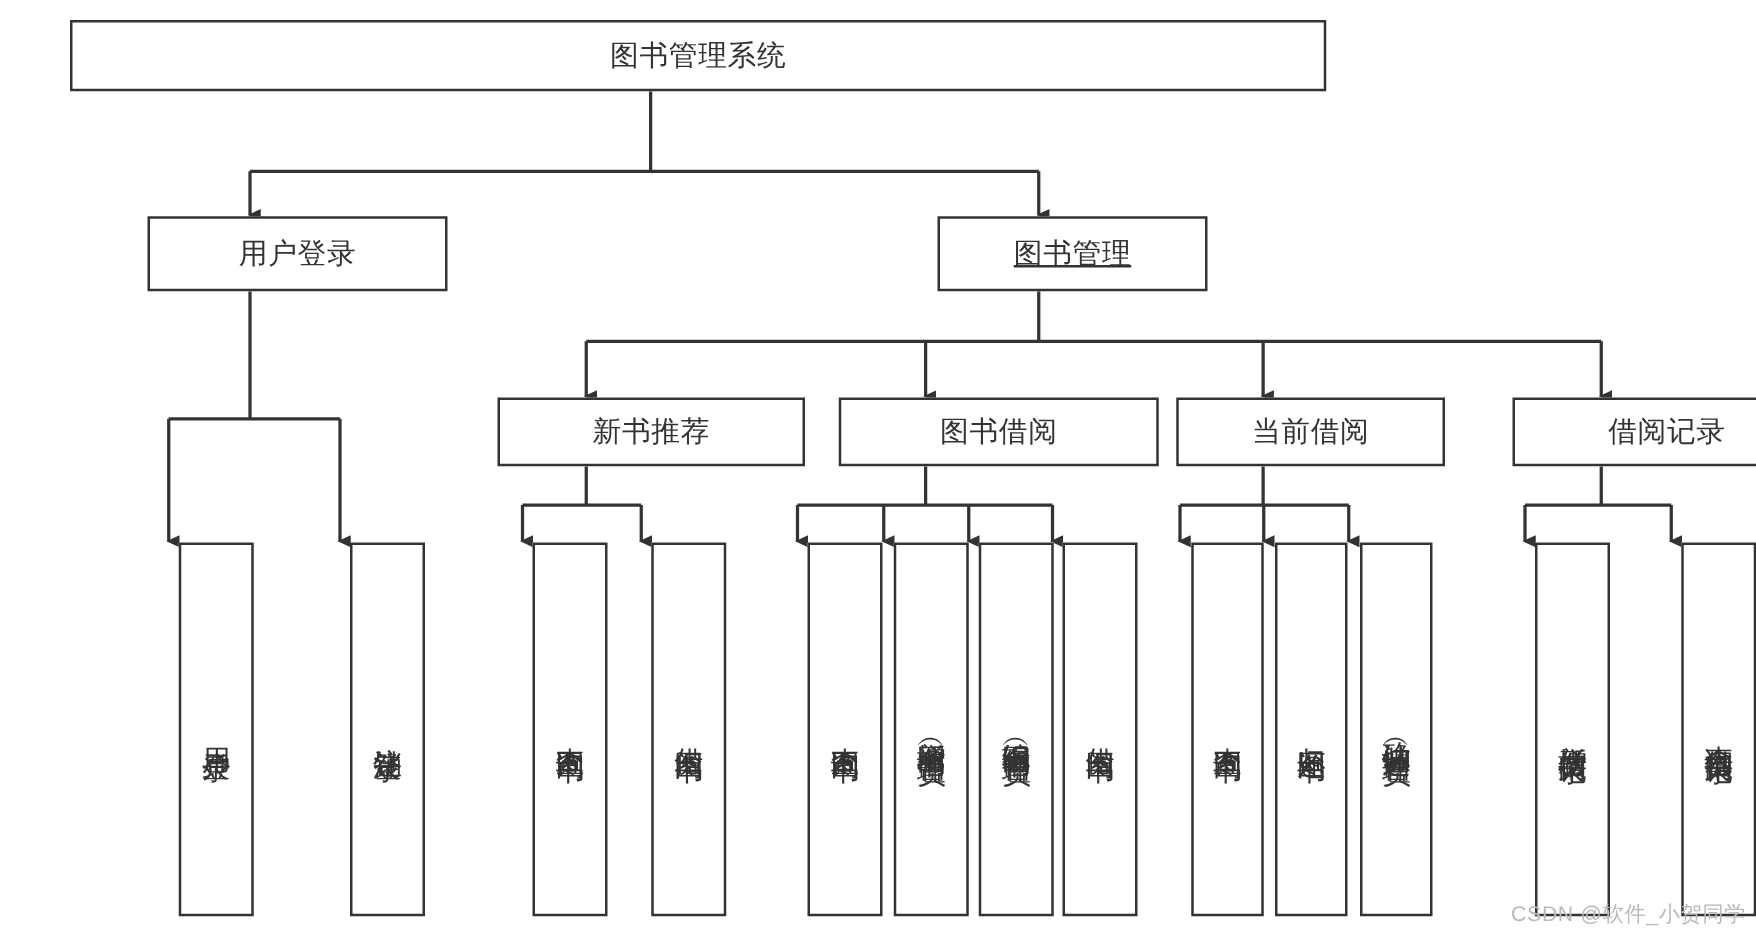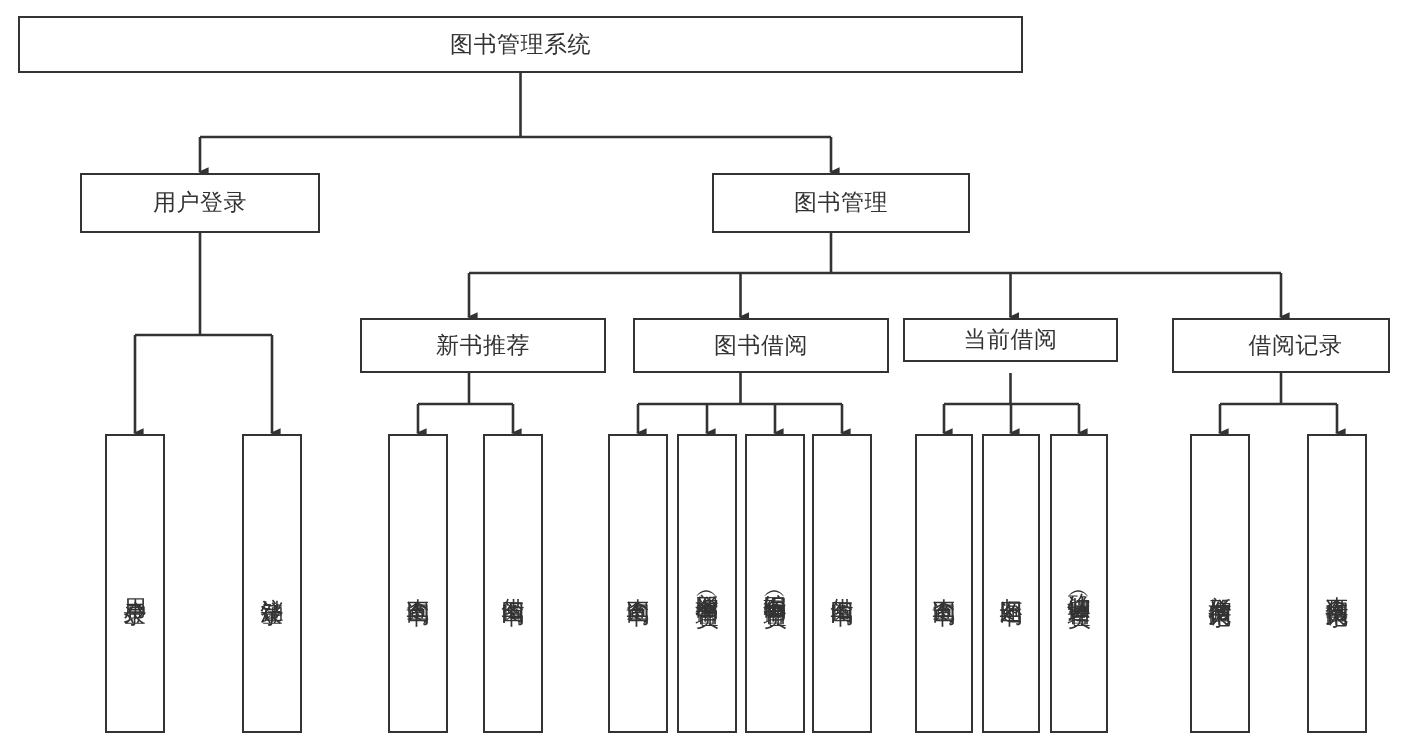--- a/index.html
+++ b/index.html
@@ -29,20 +29,21 @@
   }
   .node {
     position: absolute;
     box-sizing: border-box;
     background: #ffffff;
     border: 2.5px solid #333333;
     display: flex;
     align-items: center;
     justify-content: center;
     color: #333333;
+    margin-left: 38px;
   }
   .node.horizontal {
     font-size: 23px;
     line-height: 1.1;
     letter-spacing: 0.5px;
   }
   .node.vertical {
     writing-mode: vertical-rl;
     text-orientation: upright;
     font-size: 23px;
@@ -116,30 +117,30 @@
         <path d="M1337 404 L1337 433" marker-end="url(#arrow)"></path>
       </g>
   </svg>
   <div id="nodes">
       <div class="node horizontal" style="left: 18px; top: 16px; width: 1005px; height: 57px;">
         <span class="node-label">图书管理系统</span>
       </div>
       <div class="node horizontal" style="left: 80px; top: 173px; width: 240px; height: 60px;">
         <span class="node-label">用户登录</span>
       </div>
-      <div class="node horizontal" style="left: 712px; top: 173px; width: 258px; height: 60px;">
+      <div class="node horizontal" style="left: 712px; top: 173px; width: 216px; height: 60px; text-decoration: underline;">
         <span class="node-label">图书管理</span>
       </div>
       <div class="node horizontal" style="left: 360px; top: 318px; width: 246px; height: 55px;">
         <span class="node-label">新书推荐</span>
       </div>
       <div class="node horizontal" style="left: 633px; top: 318px; width: 256px; height: 55px;">
         <span class="node-label">图书借阅</span>
       </div>
-      <div class="node horizontal" style="left: 903px; top: 318px; width: 215px; height: 44px; justify-content: center;">
+      <div class="node horizontal" style="left: 903px; top: 318px; width: 215px; height: 55px; justify-content: center;">
         <span class="node-label">当前借阅</span>
       </div>
       <div class="node horizontal" style="left: 1172px; top: 318px; width: 218px; height: 55px; padding-left: 29px;">
         <span class="node-label">借阅记录</span>
       </div>
       <div class="node vertical" style="left: 105px; top: 434px; width: 60px; height: 299px;">
         <span class="vlabel">用户登录</span>
       </div>
       <div class="node vertical" style="left: 242px; top: 434px; width: 60px; height: 299px;">
         <span class="vlabel">注销登录</span>
@@ -171,13 +172,14 @@
       <div class="node vertical" style="left: 1050px; top: 434px; width: 58px; height: 299px;">
         <span class="vlabel">确认归还（管理员）</span>
       </div>
       <div class="node vertical" style="left: 1190px; top: 434px; width: 60px; height: 299px;">
         <span class="vlabel">新增借阅记录</span>
       </div>
       <div class="node vertical" style="left: 1307px; top: 434px; width: 60px; height: 299px;">
         <span class="vlabel">查询借阅记录</span>
       </div>
     </div>
+  <div id="watermark">CSDN @软件_小贺同学</div>
 </div>
 
 </body></html>

